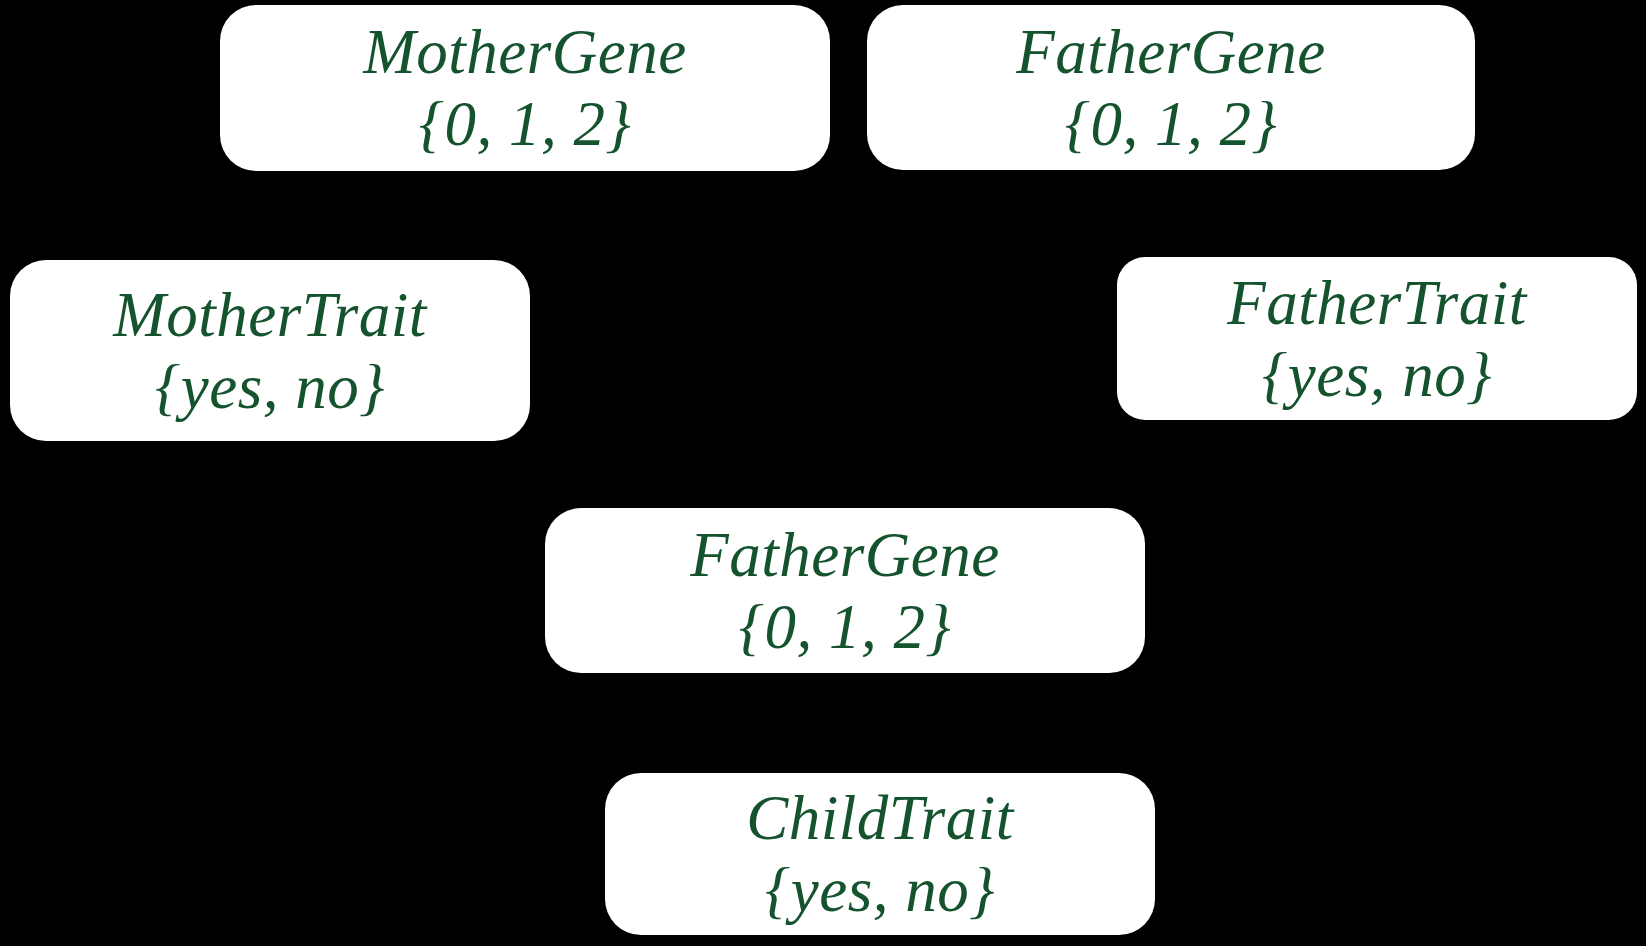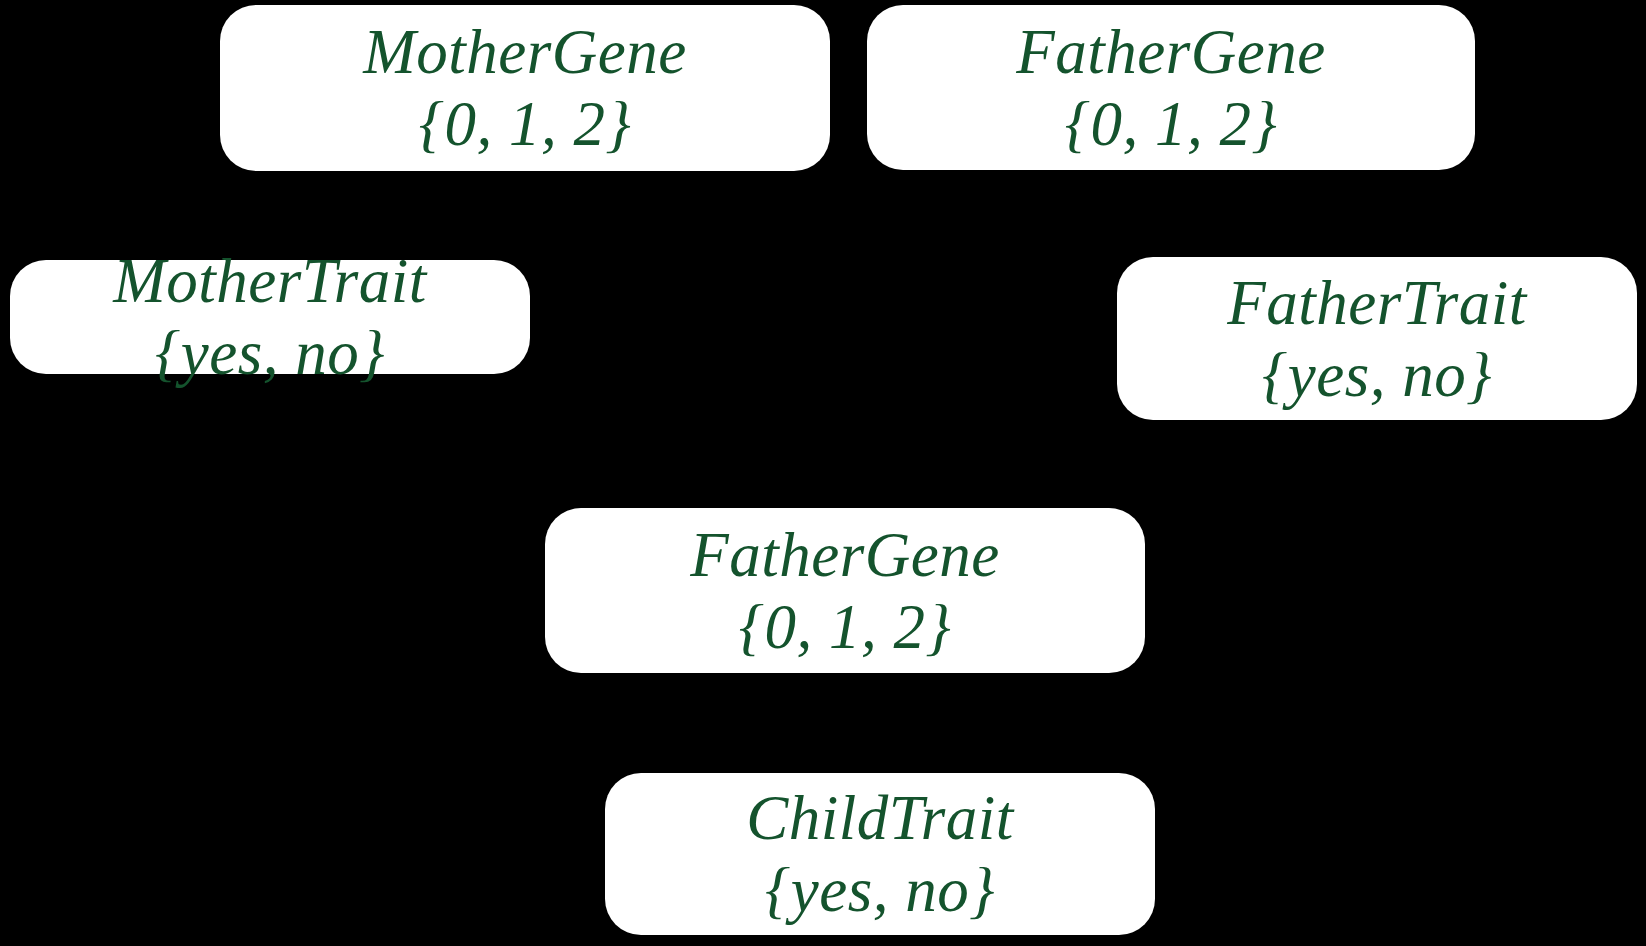--- a/index.html
+++ b/index.html
@@ -29,22 +29,22 @@
     font-size: 63px;
     line-height: 72px;
     letter-spacing: 0.5px;
   }
   .node .node-label,
   .node .node-values {
     white-space: nowrap;
   }
   .node--mother-gene  { left: 220px;  top: 5px;   width: 610px; height: 166px; }
   .node--father-gene  { left: 867px;  top: 5px;   width: 608px; height: 165px; }
-  .node--mother-trait { left: 10px;   top: 260px; width: 520px; height: 114px; }
-  .node--father-trait { left: 1117px; top: 257px; width: 520px; height: 163px; }
+  .node--mother-trait { left: 10px;   top: 260px; width: 520px; height: 181px; }
+  .node--father-trait { left: 1117px; top: 257px; width: 520px; height: 163px; border-radius: 28px; }
   .node--child-gene   { left: 545px;  top: 508px; width: 600px; height: 165px; }
   .node--child-trait  { left: 605px;  top: 773px; width: 550px; height: 162px; }
 </style>
 </head>
 <body>
 
 <main class="canvas">
 
   <section class="node node--mother-gene">
     <div class="node-label">MotherGene</div>

